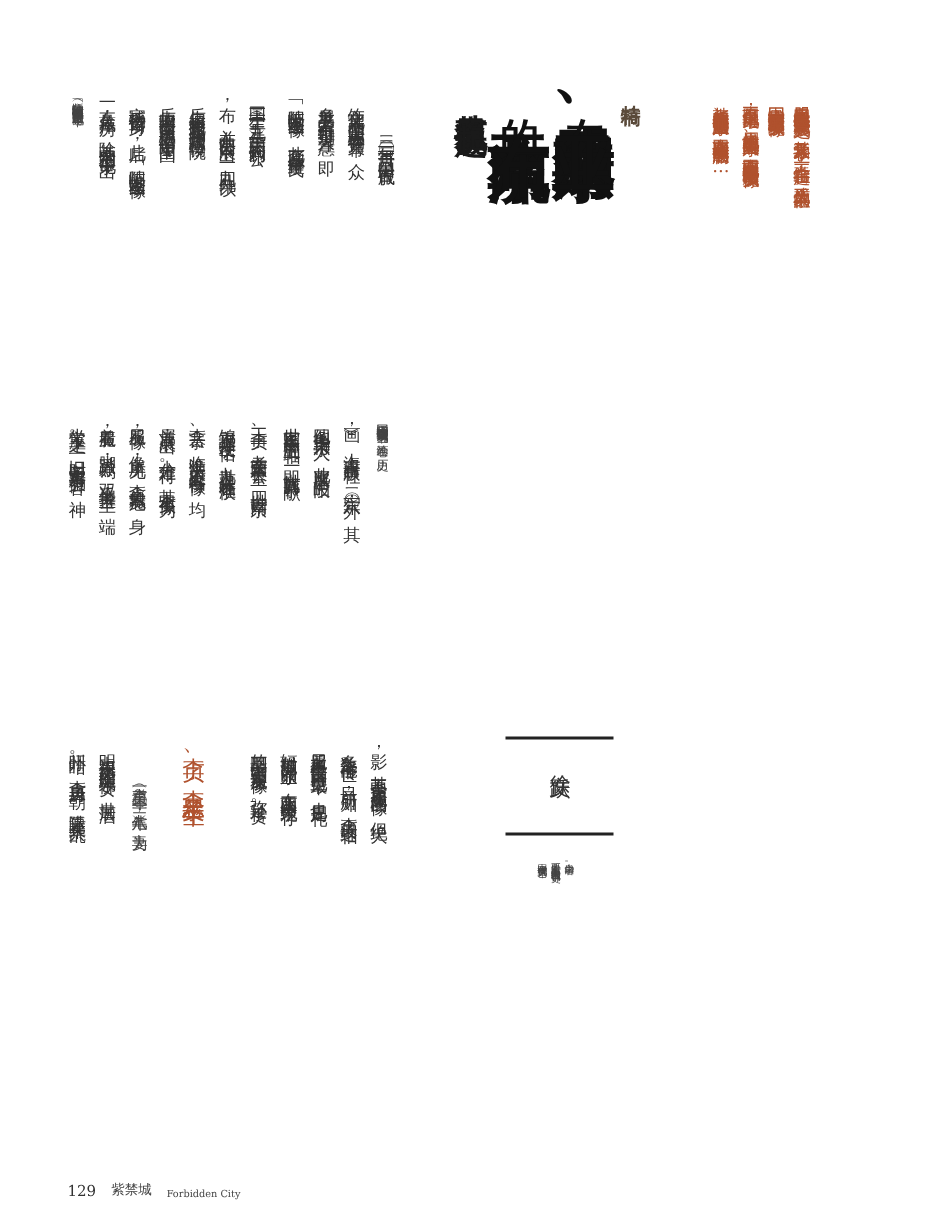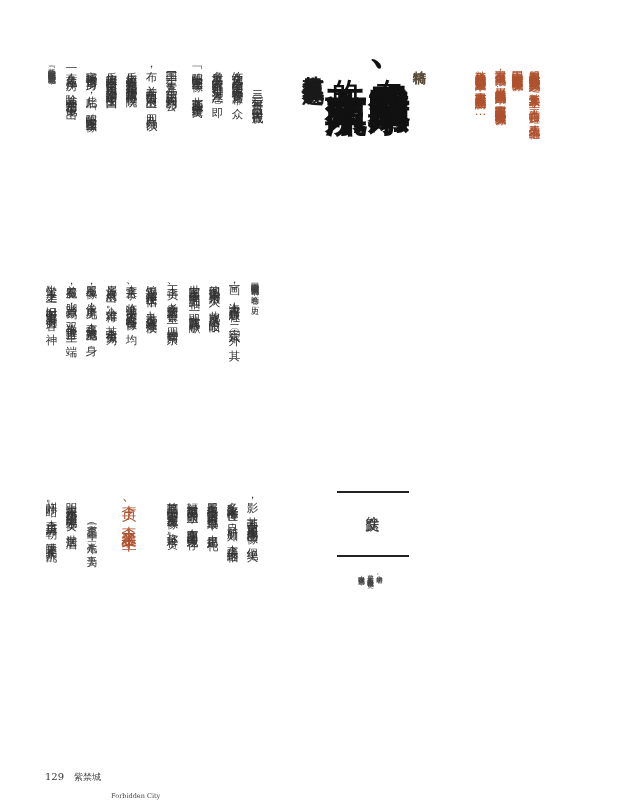--- a/index.html
+++ b/index.html
@@ -11,21 +11,21 @@
     .body { font-size: 11.5px; letter-spacing: 1.6px; color: #333; }
     .note { font-size: 8px; letter-spacing: 0.4px; color: #444; }
     .title { font-weight: bold; color: #111; font-size: 42px; letter-spacing: -1px; font-family: "DejaVu Serif", serif; }
     .title .small { font-size: 26px; }
     .subtitle { font-weight: bold; font-size: 22px; color: #1a1a1a; font-family: "DejaVu Sans", sans-serif; letter-spacing: 1px; }
     .tag { font-weight: bold; font-size: 13px; color: #5a4a3a; }
     .section { color: #b0522e; font-size: 15px; letter-spacing: 2px; }
     .author { font-size: 14px; color: #333; letter-spacing: 1px; }
     .bio { font-size: 6.5px; color: #444; letter-spacing: 0.5px; }
     .rule { position: absolute; height: 1.5px; background: #222; }
-    .footer { position: absolute; left: 45px; top: 771px; font-size: 9px; color: #444; display: flex; gap: 10px; align-items: flex-start; }
+    .footer { position: absolute; left: 45px; top: 771px; font-size: 9px; color: #444; display: flex; gap: 10px; align-items: flex-end; }
     .footer .pg { font-size: 10px; color: #333; }
     .footer .en { font-size: 6.5px; margin-top: 21px; }
   </style>
 </head>
 <body>
 
 <div class="col lead" style="left:528px; top:62px;">冕服是中国古代服饰中最为重要的礼服形式之一，其形象常和天子、帝王结合在一起，成为帝王的象征。</div>
 <div class="col lead" style="left:511px; top:62px;">中国国家博物馆藏明陇西恭献王李贞冕服像，</div>
 <div class="col lead" style="left:494px; top:62px;">不仅是国内可见最早，也是周礼辐射范围内的东亚、东南亚国家中现存最早的一轴写实冕服像，</div>
 <div class="col lead" style="left:474px; top:62px;">其上所反应的明初冕服制度更是后世东亚、东南亚诸国冕服制度的滥觞……</div>

